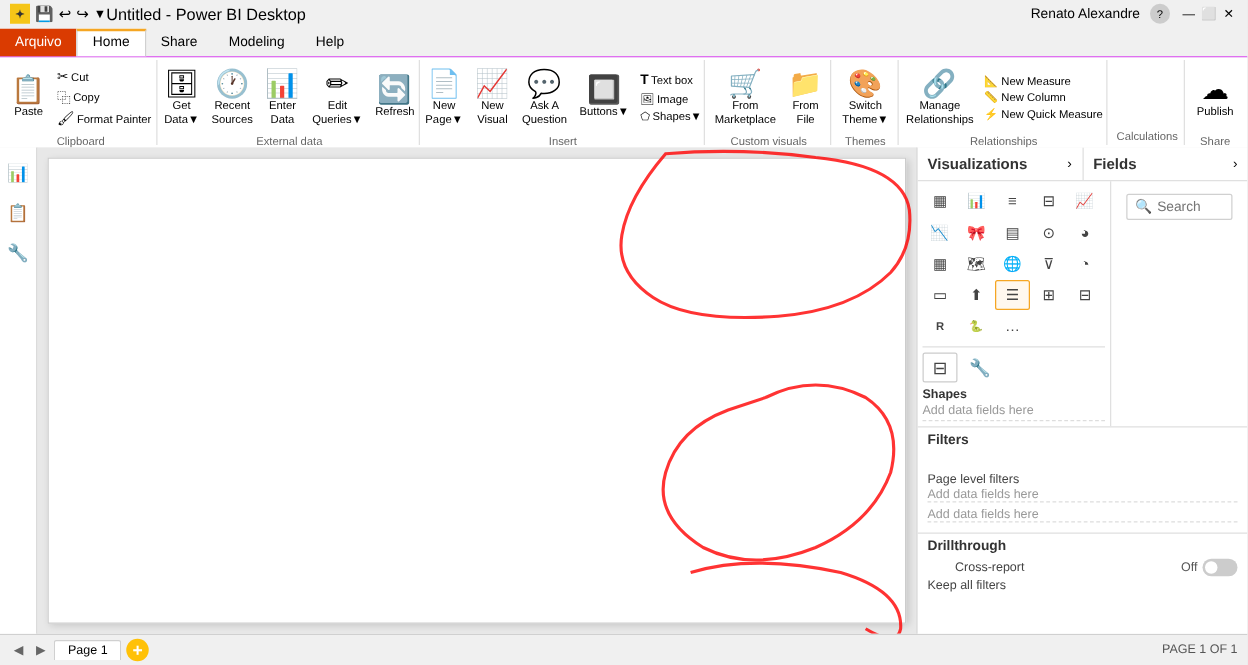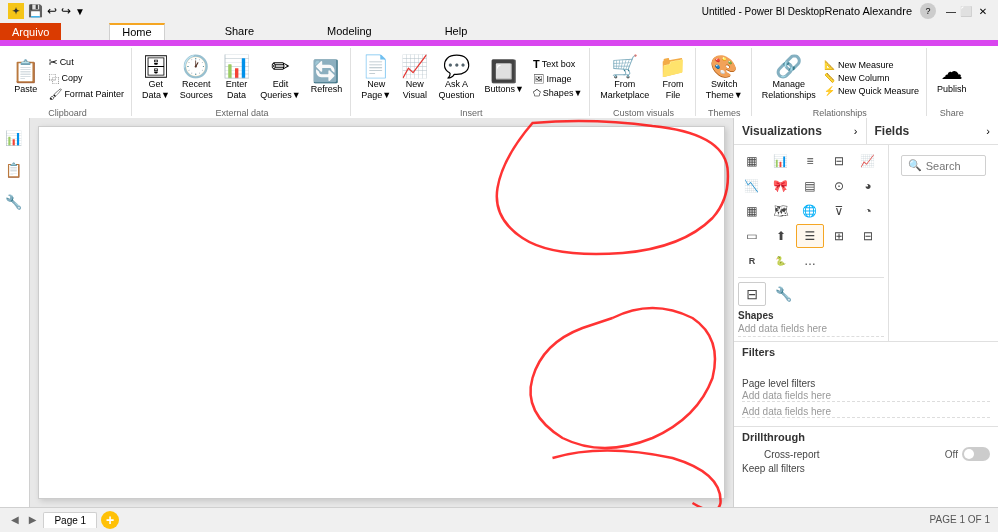--- a/index.html
+++ b/index.html
@@ -9,33 +9,32 @@
     .title-bar {
       height: 22px;
       background: #f0f0f0;
       display: flex;
       align-items: center;
       justify-content: space-between;
       padding: 0 8px;
       font-size: 11px;
     }
     .title-bar-left { display: flex; align-items: center; gap: 4px; }
-    .title-bar-title { flex: 1; text-align: right; font-size: 10px; }
+    .title-bar-title { flex: 1; text-align: left; font-size: 13px; }
     .title-bar-controls { display: flex; gap: 2px; }
     .title-bar-controls span {
       width: 14px; height: 14px; display: flex; align-items: center; justify-content: center;
       font-size: 10px; cursor: pointer;
     }
     .title-bar-icon { width: 16px; height: 16px; background: #f5c518; display: flex; align-items: center; justify-content: center; font-size: 9px; font-weight: bold; color: #333; }
     .ribbon-tabs {
       display: flex;
       background: #f0f0f0;
-      border-bottom: 6px solid #d946ef;
+      border-bottom: 1px solid #d946ef;
       height: 24px;
-      gap: 48px;
     }
     .ribbon-tab {
       padding: 4px 12px;
       font-size: 11px;
       cursor: pointer;
       border-right: 1px solid transparent;
       display: flex; align-items: center;
     }
     .ribbon-tab.active {
       background: #fff;
@@ -439,20 +438,24 @@
         </div>
         <div class="ribbon-btn-small">
           <span>⚡</span>
           <span>New Quick Measure</span>
         </div>
       </div>
     </div>
     <div class="ribbon-group-label">Relationships</div>
   </div>
 
+  <div class="ribbon-group" style="min-width:60px;">
+    <div class="ribbon-group-items"></div>
+    <div class="ribbon-group-label">Calculations</div>
+  </div>
 
   <div class="ribbon-group" style="border-right:none;">
     <div class="ribbon-group-items">
       <div class="ribbon-btn large">
         <span class="icon">☁</span>
         <span class="label">Publish</span>
       </div>
     </div>
     <div class="ribbon-group-label">Share</div>
   </div>

